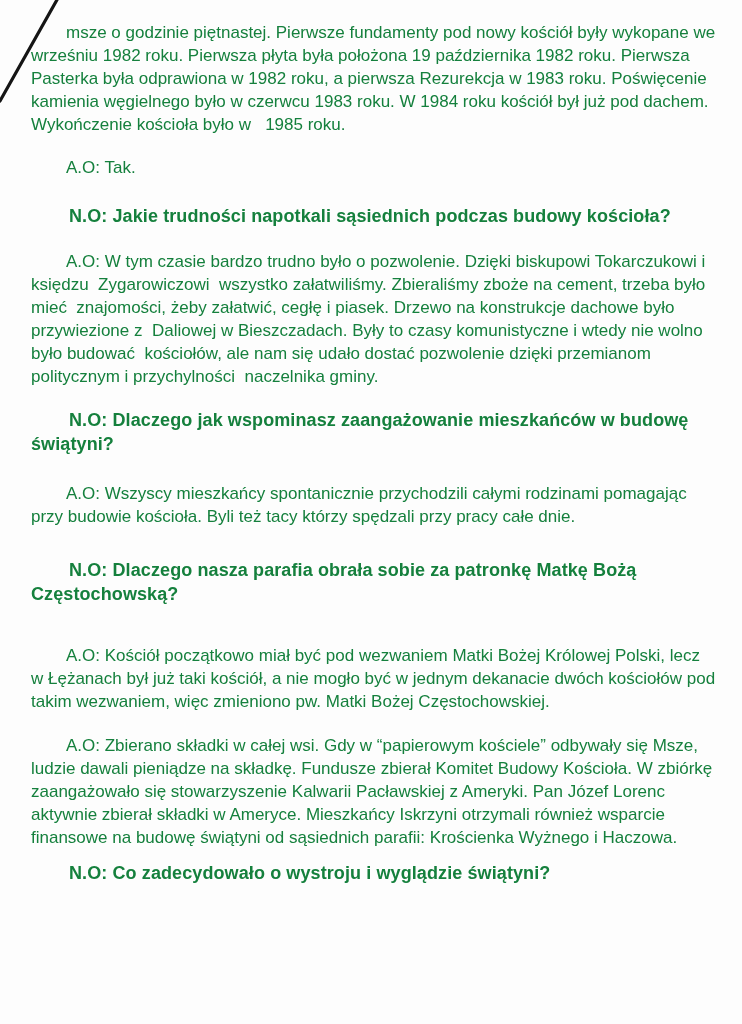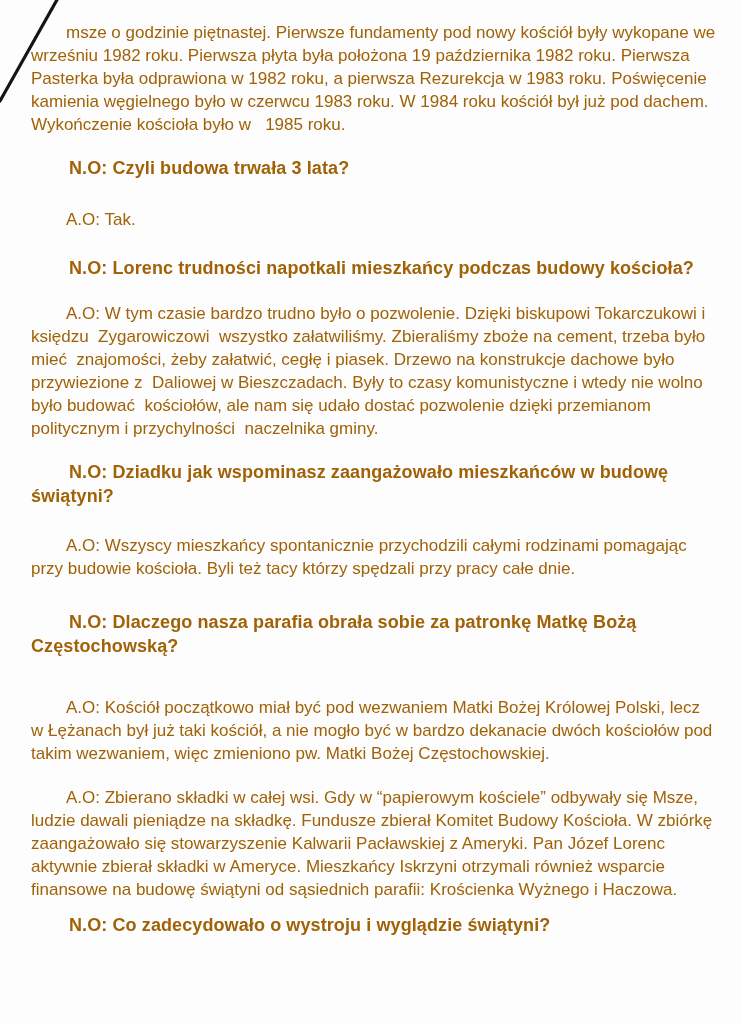--- a/index.html
+++ b/index.html
@@ -8,21 +8,21 @@
     background: #e8e8e8;
   }
   .page {
     position: relative;
     width: 742px;
     height: 1024px;
     margin: 0 auto;
     background: #fdfdfd;
     overflow: hidden;
     font-family: "Liberation Sans", "DejaVu Sans", sans-serif;
-    color: #a16207;
+    color: #15803d;
     box-sizing: border-box;
     padding: 21px 26px 0 31px;
   }
   .scan-line {
     position: absolute;
     top: 0;
     left: 0;
     pointer-events: none;
   }
   .block {
@@ -48,34 +48,33 @@
 <body>
 
 <div class="page">
 
   <svg class="scan-line" width="64" height="106" viewBox="0 0 64 106" aria-hidden="true">
     <line x1="58" y1="-2" x2="0" y2="101" stroke="#151515" stroke-width="3.2" stroke-linecap="round"></line>
   </svg>
 
   <p class="block body" style="margin-bottom:20px">msze o godzinie piętnastej. Pierwsze fundamenty pod nowy kościół były wykopane we wrześniu 1982 roku. Pierwsza płyta była położona 19 października 1982 roku. Pierwsza Pasterka była odprawiona w 1982 roku, a pierwsza Rezurekcja w 1983 roku. Poświęcenie kamienia węgielnego było w czerwcu 1983 roku. W 1984 roku kościół był już pod dachem. Wykończenie kościoła było w   1985 roku.</p>
 
-  <p class="block question" style="margin-bottom:28px">N.O: Czyli budowa trwała 3 lata?</p>
 
   <p class="block body" style="margin-bottom:25px">A.O: Tak.</p>
 
-  <p class="block question" style="margin-bottom:22px">N.O: Lorenc trudności napotkali mieszkańcy podczas budowy kościoła?</p>
+  <p class="block question" style="margin-bottom:22px">N.O: Jakie trudności napotkali sąsiednich podczas budowy kościoła?</p>
 
   <p class="block body" style="margin-bottom:20px">A.O: W tym czasie bardzo trudno było o pozwolenie. Dzięki biskupowi Tokarczukowi i księdzu  Zygarowiczowi  wszystko załatwiliśmy. Zbieraliśmy zboże na cement, trzeba było mieć  znajomości, żeby załatwić, cegłę i piasek. Drzewo na konstrukcje dachowe było przywiezione z  Daliowej w Bieszczadach. Były to czasy komunistyczne i wtedy nie wolno było budować  kościołów, ale nam się udało dostać pozwolenie dzięki przemianom politycznym i przychylności  naczelnika gminy.</p>
 
-  <p class="block question" style="margin-bottom:26px">N.O: Dziadku jak wspominasz zaangażowało mieszkańców w budowę świątyni?</p>
+  <p class="block question" style="margin-bottom:26px">N.O: Dlaczego jak wspominasz zaangażowanie mieszkańców w budowę świątyni?</p>
 
   <p class="block body" style="margin-bottom:30px">A.O: Wszyscy mieszkańcy spontanicznie przychodzili całymi rodzinami pomagając przy budowie kościoła. Byli też tacy którzy spędzali przy pracy całe dnie.</p>
 
   <p class="block question" style="margin-bottom:38px">N.O: Dlaczego nasza parafia obrała sobie za patronkę Matkę Bożą Częstochowską?</p>
 
-  <p class="block body" style="margin-bottom:21px">A.O: Kościół początkowo miał być pod wezwaniem Matki Bożej Królowej Polski, lecz w Łężanach był już taki kościół, a nie mogło być w bardzo dekanacie dwóch kościołów pod takim wezwaniem, więc zmieniono pw. Matki Bożej Częstochowskiej.</p>
+  <p class="block body" style="margin-bottom:21px">A.O: Kościół początkowo miał być pod wezwaniem Matki Bożej Królowej Polski, lecz w Łężanach był już taki kościół, a nie mogło być w jednym dekanacie dwóch kościołów pod takim wezwaniem, więc zmieniono pw. Matki Bożej Częstochowskiej.</p>
 
 
   <p class="block body" style="margin-bottom:12px">A.O: Zbierano składki w całej wsi. Gdy w “papierowym kościele” odbywały się Msze, ludzie dawali pieniądze na składkę. Fundusze zbierał Komitet Budowy Kościoła. W zbiórkę zaangażowało się stowarzyszenie Kalwarii Pacławskiej z Ameryki. Pan Józef Lorenc aktywnie zbierał składki w Ameryce. Mieszkańcy Iskrzyni otrzymali również wsparcie finansowe na budowę świątyni od sąsiednich parafii: Krościenka Wyżnego i Haczowa.</p>
 
   <p class="block question" style="margin-bottom:16px">N.O: Co zadecydowało o wystroju i wyglądzie świątyni?</p>
 
 </div>
 
 </body></html>

